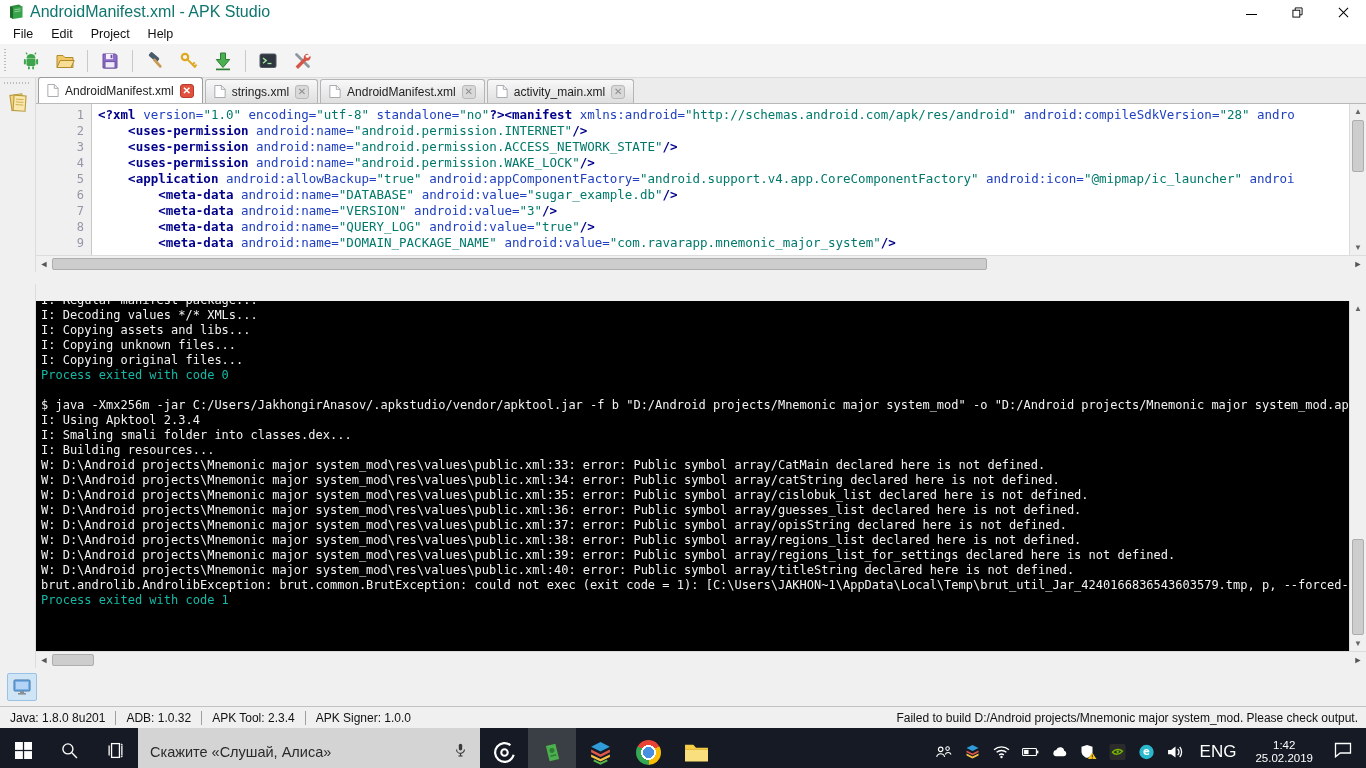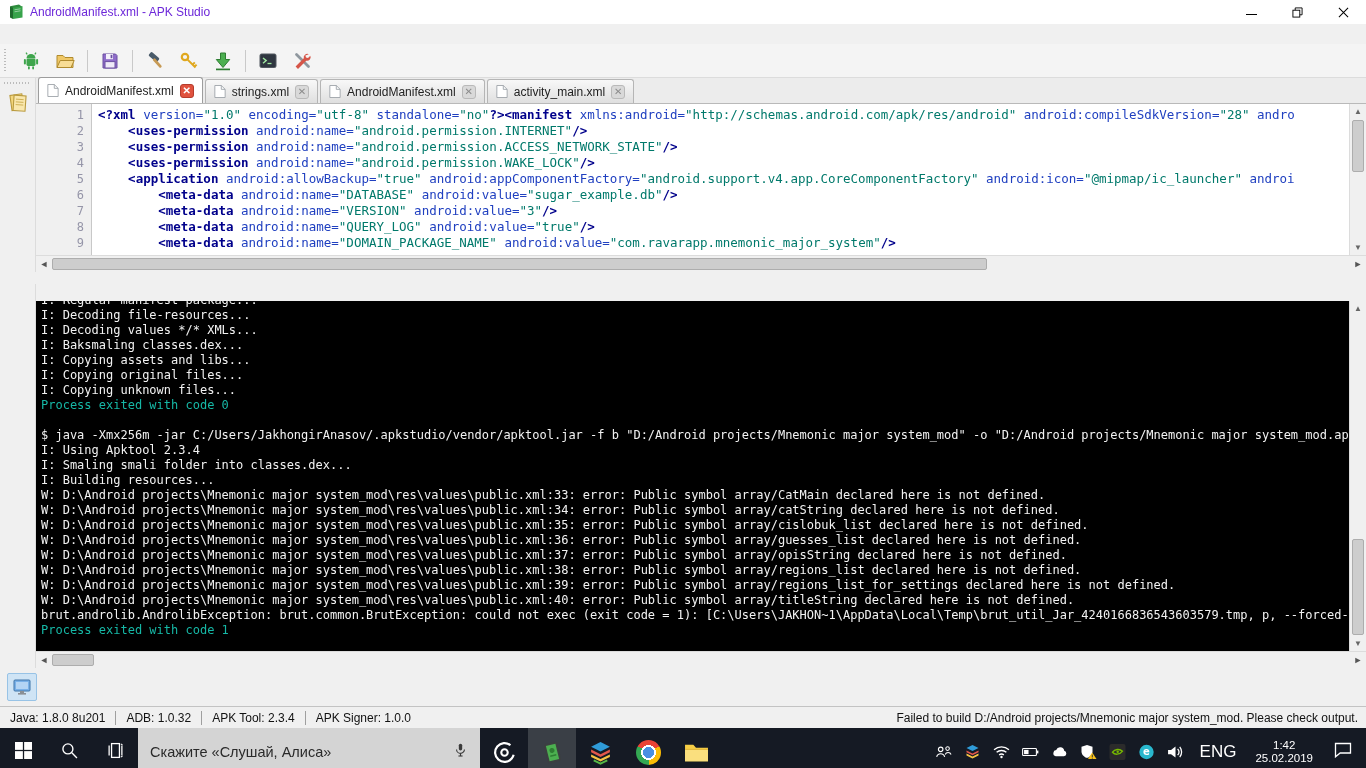--- a/index.html
+++ b/index.html
@@ -2,21 +2,21 @@
 <html><head>
 <meta charset="utf-8">
 <style>
   * { margin:0; padding:0; box-sizing:border-box; }
   html,body { width:1366px; height:768px; overflow:hidden; font-family:"Liberation Sans",sans-serif; background:#fff; }
   .app { position:relative; width:1366px; height:728px; background:#f0f0f0; }
 
   
   .titlebar { position:absolute; top:0; left:0; right:0; height:24px; background:#fff; display:flex; align-items:center; }
   .titlebar .appico { width:16px; height:16px; margin:0 6px 0 8px; }
-  .titlebar .title { font-size:12px; color:#6d28d9; }
+  .titlebar .title { font-size:16px; color:#0f766e; }
   .wincontrols { margin-left:auto; display:flex; height:100%; }
   .wbtn { width:46px; height:100%; display:flex; align-items:center; justify-content:center; color:#000; font-size:12px; }
   .wbtn svg { width:11px; height:11px; }
   .minglyph { width:11px; border-bottom:1px solid #000; height:1px; margin-top:5px; }
 
   
   .menubar { position:absolute; top:24px; left:0; right:0; height:20px; background:#fff; display:flex; align-items:center; padding-left:4px; }
   .menu-item { font-size:12.5px; color:#111; padding:2px 9px; }
 
   
@@ -131,20 +131,26 @@
           </svg>
         </div>
       <div class="wbtn">
           <svg viewBox="0 0 12 12">
             <path d="M1 1l10 10M11 1L1 11" stroke="#000" stroke-width="1.1"></path>
           </svg>
         </div>
     </div>
   </div>
 
+  <div class="menubar">
+      <div class="menu-item">File</div>
+      <div class="menu-item">Edit</div>
+      <div class="menu-item">Project</div>
+      <div class="menu-item">Help</div>
+    </div>
 
   <div class="toolbar">
       <div class="tb-handle"></div>
       <div class="tb-btn">
         <span style="display: inline-flex; width: 20px; height: 20px;">
           <svg viewBox="0 0 20 20" style="width: 100%; height: 100%;">
             <path d="M6.2 3.4L5 1.6M13.8 3.4L15 1.6" stroke="#3ea54c" stroke-width="1.2"></path>
             <path d="M5.5 7.2a4.5 4.3 0 0 1 9 0z" fill="#3ea54c"></path>
             <rect x="5.5" y="7.6" width="9" height="7.4" rx="1.4" fill="#3ea54c"></rect>
             <rect x="2.9" y="8" width="2" height="5.4" rx="1" fill="#3ea54c"></rect>
@@ -296,26 +302,24 @@
       </div>
     <div class="arr">►</div>
   </div>
 
   <div class="splitter"></div>
 
   <div class="console-wrap">
     <div class="console-body">
         <div class="console-inner" id="console-inner">
           <div class="ln out">I: Regular manifest package...</div>
-          <div class="ln out">I: Decoding file-resources...</div>
           <div class="ln out">I: Decoding values */* XMLs...</div>
-          <div class="ln out">I: Baksmaling classes.dex...</div>
           <div class="ln out">I: Copying assets and libs...</div>
+          <div class="ln out">I: Copying unknown files...</div>
           <div class="ln out">I: Copying original files...</div>
-          <div class="ln out">I: Copying unknown files...</div>
           <div class="ln ok">Process exited with code 0</div>
           <div class="ln out">&nbsp;</div>
           <div class="ln out">$ java -Xmx256m -jar C:/Users/JakhongirAnasov/.apkstudio/vendor/apktool.jar -f b "D:/Android projects/Mnemonic major system_mod" -o "D:/Android projects/Mnemonic major system_mod.apk"</div>
           <div class="ln out">I: Using Apktool 2.3.4</div>
           <div class="ln out">I: Smaling smali folder into classes.dex...</div>
           <div class="ln out">I: Building resources...</div>
           <div class="ln out">W: D:\Android projects\Mnemonic major system_mod\res\values\public.xml:33: error: Public symbol array/CatMain declared here is not defined.</div>
           <div class="ln out">W: D:\Android projects\Mnemonic major system_mod\res\values\public.xml:34: error: Public symbol array/catString declared here is not defined.</div>
           <div class="ln out">W: D:\Android projects\Mnemonic major system_mod\res\values\public.xml:35: error: Public symbol array/cislobuk_list declared here is not defined.</div>
           <div class="ln out">W: D:\Android projects\Mnemonic major system_mod\res\values\public.xml:36: error: Public symbol array/guesses_list declared here is not defined.</div>

